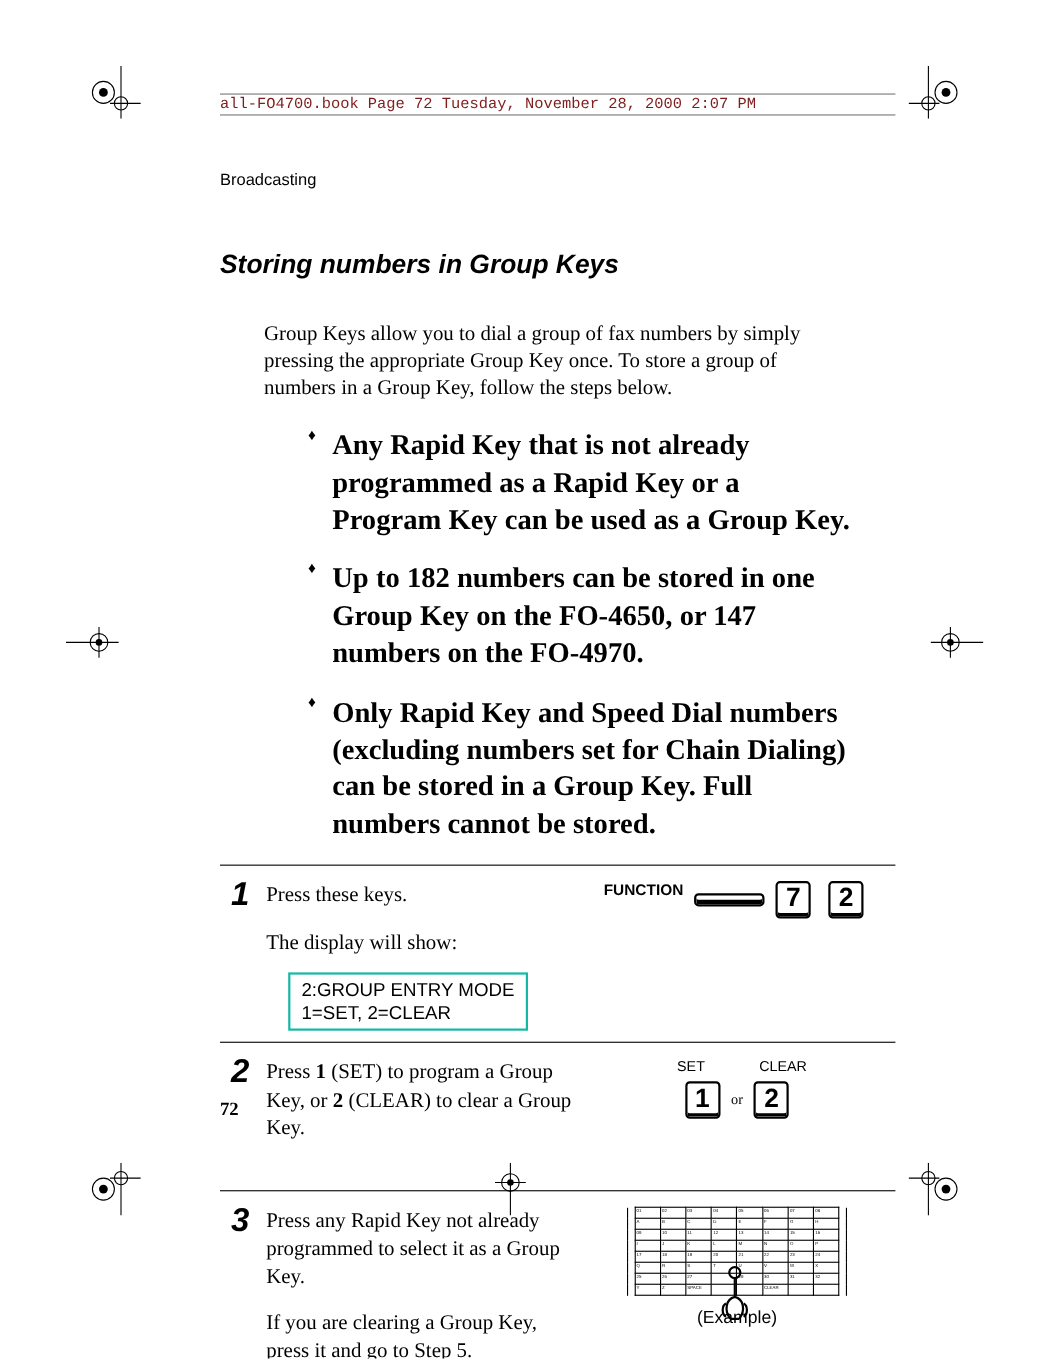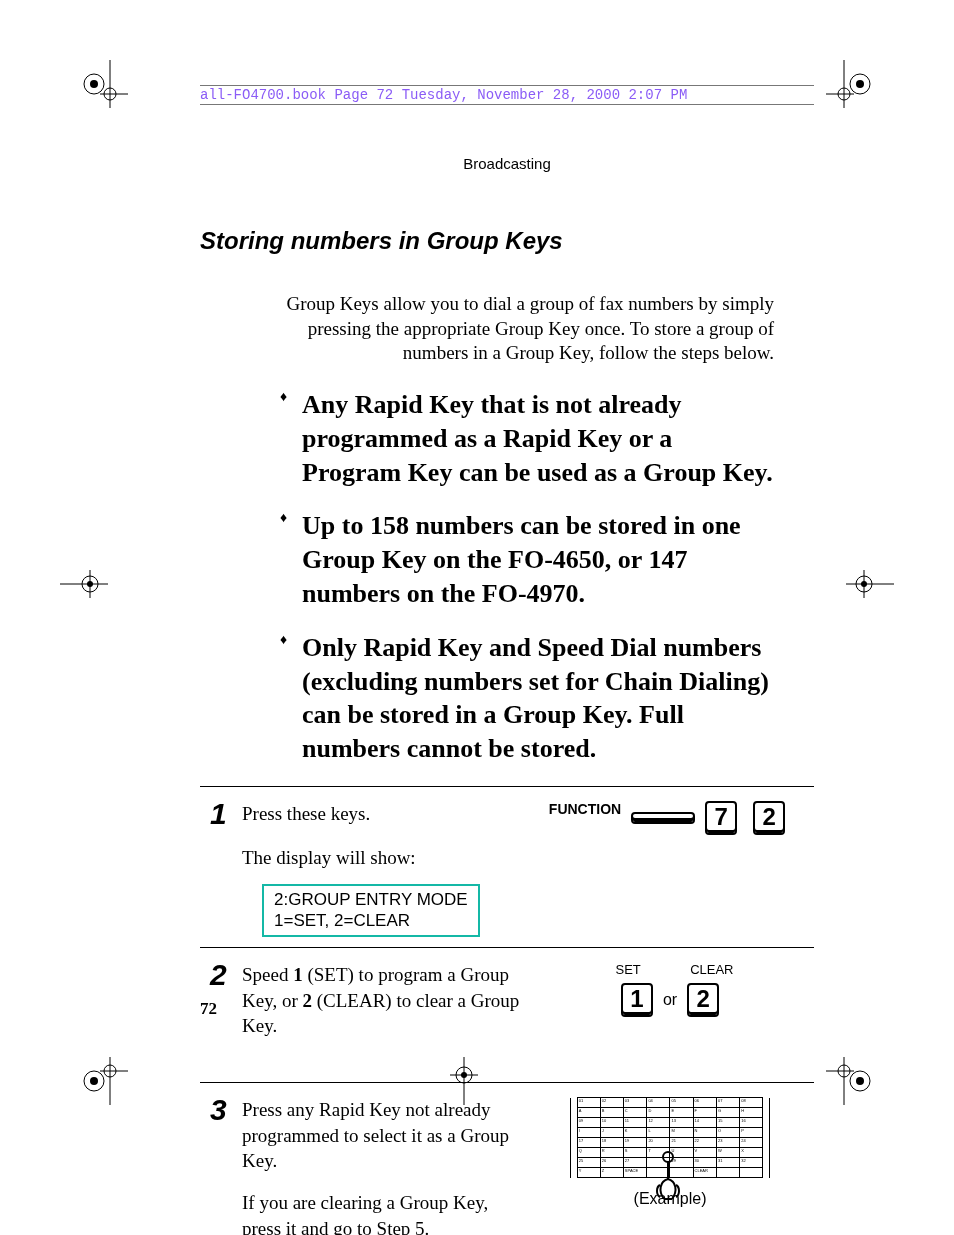--- a/index.html
+++ b/index.html
@@ -11,44 +11,42 @@
   .page {
     width: 954px;
     height: 1235px;
     position: relative;
     box-sizing: border-box;
     padding: 85px 140px 0 200px;
   }
   .header-line {
     font-family: "Courier New", monospace;
     font-size: 14px;
-    color: #8b5cf6;
+    color: #7f1d1d;
     border-top: 1px solid #777;
     border-bottom: 1px solid #777;
     padding: 1px 0;
     margin-bottom: 50px;
   }
   .chapter {
     font-family: Arial, Helvetica, sans-serif;
     font-size: 15px;
     margin-bottom: 55px;
-    text-align: center;
   }
   .sect-title {
     font-family: Arial, Helvetica, sans-serif;
     font-style: italic;
     font-weight: bold;
     font-size: 24px;
     margin-bottom: 37px;
   }
   .para {
     font-size: 19px;
     line-height: 1.3;
     margin: 0 40px 22px 40px;
-    text-align: right;
   }
   .bullets {
     margin: 0 40px 0 40px;
   }
   .bullets li {
     list-style: none;
     position: relative;
     font-size: 26px;
     line-height: 1.3;
     padding-left: 22px;
@@ -132,22 +130,22 @@
   }
   .keyrow { text-align: center; }
   .set-clear-labels {
     font-family: Arial, Helvetica, sans-serif;
     font-size: 13px;
     text-align: center;
     margin-bottom: 6px;
   }
   .set-clear-labels span { display:inline-block; width: 80px; }
   .or-text {
-    font-family: Liberation Sans, sans-serif;
-    font-size: 16px;
+    font-family: Liberation Serif, serif;
+    font-size: 13px;
     vertical-align: middle;
   }
   .page-num {
     position: absolute;
     left: 200px;
     bottom: 216px;
     font-family: Liberation Serif, serif;
     font-weight: bold;
     font-size: 17px;
   }
@@ -207,21 +205,21 @@
   <div class="header-line">all-FO4700.book  Page 72  Tuesday, November 28, 2000  2:07 PM</div>
 
   <div class="chapter">Broadcasting</div>
 
   <div class="sect-title">Storing numbers in Group Keys</div>
 
   <p class="para">Group Keys allow you to dial a group of fax numbers by simply pressing the appropriate Group Key once. To store a group of numbers in a Group Key, follow the steps below.</p>
 
   <ul class="bullets">
     <li>Any Rapid Key that is not already programmed as a Rapid Key or a Program Key can be used as a Group Key.</li>
-    <li>Up to 158 numbers can be stored in one Group Key on the FO-4650, or 147 numbers on the FO-4970.</li>
+    <li>Up to 182 numbers can be stored in one Group Key on the FO-4650, or 147 numbers on the FO-4970.</li>
     <li>Only Rapid Key and Speed Dial numbers (excluding numbers set for Chain Dialing) can be stored in a Group Key. Full numbers cannot be stored.</li>
   </ul>
 
   <div class="step">
     <div class="step-num">1</div>
     <div class="step-text">
       <div>Press these keys.</div>
       <div style="height:18px"></div>
       <div>The display will show:</div>
       <div class="displaybox">
@@ -235,21 +233,21 @@
         <span class="func-key"></span>
         <span class="num-key">7</span>
         <span class="num-key">2</span>
       </div>
     </div>
   </div>
 
   <div class="step">
     <div class="step-num">2</div>
     <div class="step-text">
-      <span>Speed </span><b>1</b><span> (SET) to program a Group Key, or </span><b>2</b><span> (CLEAR) to clear a Group Key.</span>
+      <span>Press </span><b>1</b><span> (SET) to program a Group Key, or </span><b>2</b><span> (CLEAR) to clear a Group Key.</span>
     </div>
     <div class="figure">
       <div class="set-clear-labels">
         <span>SET</span>
         <span>CLEAR</span>
       </div>
       <div class="keyrow">
         <span class="num-key">1</span>
         <span class="or-text">or</span>
         <span class="num-key">2</span>

